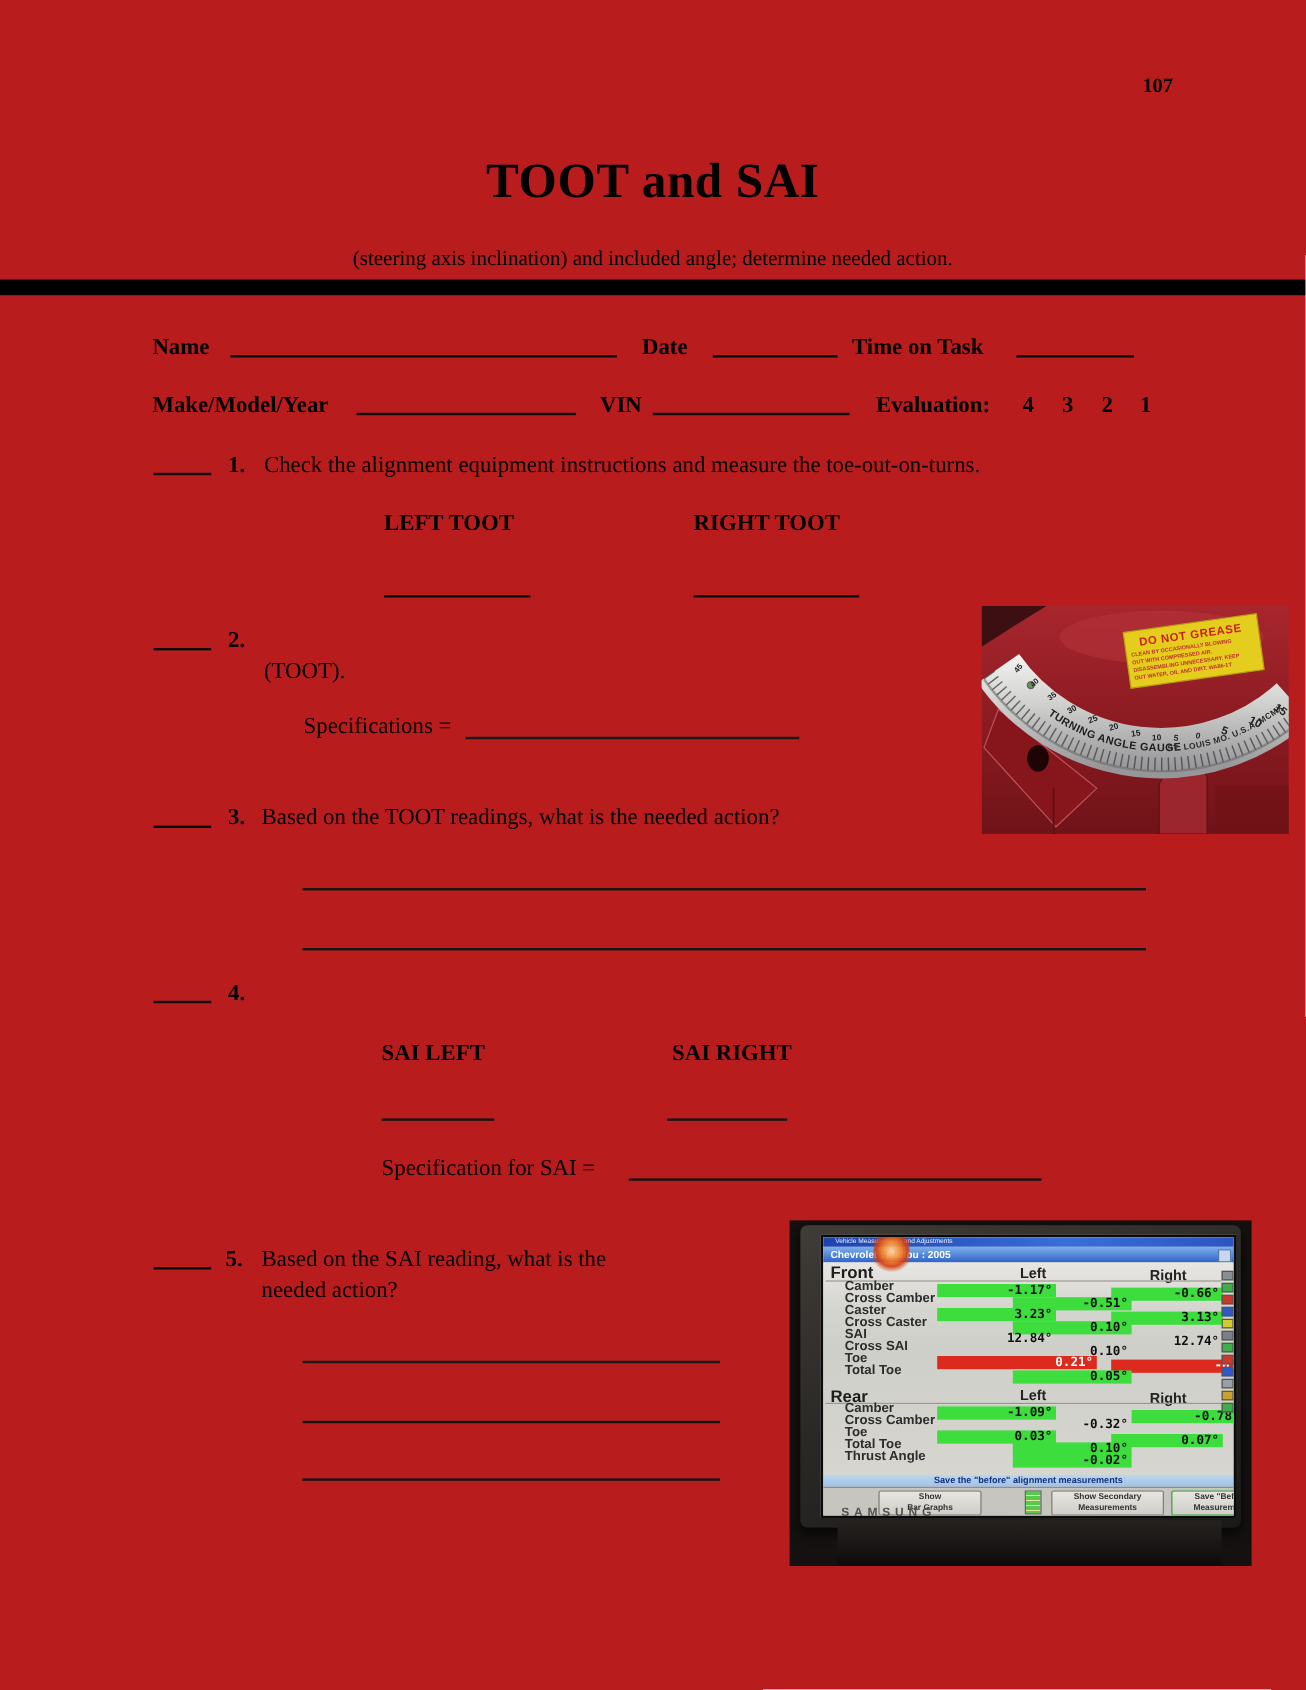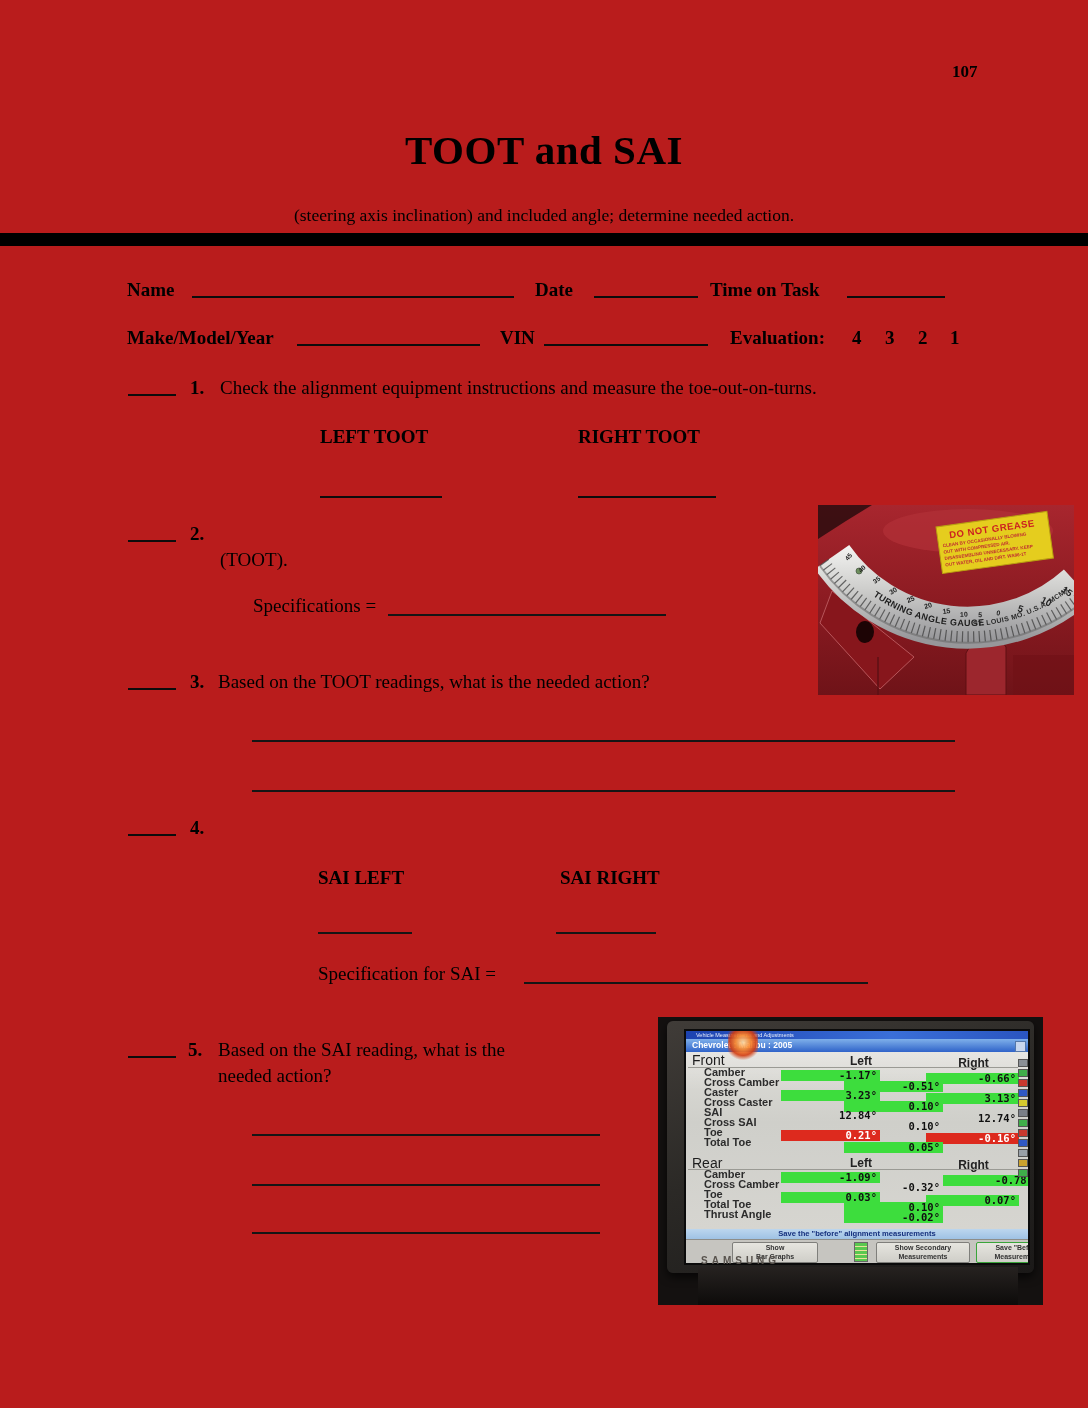--- a/index.html
+++ b/index.html
@@ -32,32 +32,32 @@
   #tb2{position:relative;height:13px;background:linear-gradient(180deg,#7fb0ea,#2f63c9);
        color:#fff;font-size:8.5px;font-weight:bold;line-height:13px;padding-left:6px;}
   #tb2 .closebox{position:absolute;right:2px;top:2px;width:9px;height:9px;background:#c8d6ee;border:1px solid #5577aa;}
   #flash{position:absolute;left:42px;top:-4px;width:30px;height:34px;pointer-events:none;
          background:radial-gradient(circle at 50% 45%, #ffd9a0 0%, #ff8a2a 30%, #d23c10 55%, rgba(120,20,5,0) 75%);
          opacity:.9;}
   #content{position:relative;background:linear-gradient(180deg,#dddcd7 0%,#cfcfca 40%,#d6d5d0 100%);height:177px;}
   .sec{position:relative;}
   #sec-front{height:103px;}
   #sec-rear{height:74px;}
-  .sec-title{position:absolute;left:6px;top:0;font-size:14px;font-weight:normal;color:#1d1d1d;}
+  .sec-title{position:absolute;left:6px;top:0;font-size:14px;font-weight:bold;color:#1d1d1d;}
   .col-h{position:absolute;font-size:12px;font-weight:bold;color:#222;text-align:center;}
   .headrule{position:absolute;left:2px;right:10px;height:1px;background:#9a9a94;}
   .mlabels{position:absolute;left:0;right:0;}
   .mlabel{height:10px;line-height:10px;font-size:11px;font-weight:bold;color:#2c2c2c;padding-left:18px;white-space:nowrap;}
   .val{position:absolute;height:11px;line-height:11px;text-align:right;padding-right:3px;
        font-family:"DejaVu Sans Mono", monospace;font-weight:bold;font-size:10.5px;color:#101010;white-space:nowrap;}
   .col-left{left:95px;width:96px;}
   .col-center{left:158px;width:96px;}
   .col-right{left:240px;width:90px;}
   .s-ok{background:#3ddd3d;}
-  .s-alert{background:#dd2a1e;color:#fff;}
+  .s-alert{background:#dd2a1e;color:#fff;padding-left:34px;}
   #statusbar{height:10px;background:linear-gradient(180deg,#bcd6ee,#9fc2e4);color:#15307d;
              font-size:7.6px;font-weight:bold;line-height:10px;text-align:center;white-space:nowrap;}
   #btnrow{position:relative;height:24px;background:#c6c5c0;border-top:1px solid #8d8d89;}
   .mbtn{position:absolute;top:2px;height:18px;background:linear-gradient(180deg,#e6e5df,#cfcec8);
         border:1px solid #7f7f7b;border-radius:2px;font-size:7px;font-weight:bold;color:#333;
         text-align:center;line-height:1.25;padding-top:1px;}
   #battery{position:absolute;left:168px;top:2px;width:12px;height:18px;border:1px solid #666;
            background:repeating-linear-gradient(180deg,#59c84f 0 3px,#e8e29a 3px 4px);}
   #iconstrip{position:absolute;right:1px;top:28px;width:9px;}
   .mini-icon{width:8px;height:6px;margin-bottom:2px;border:0.5px solid #555;}

